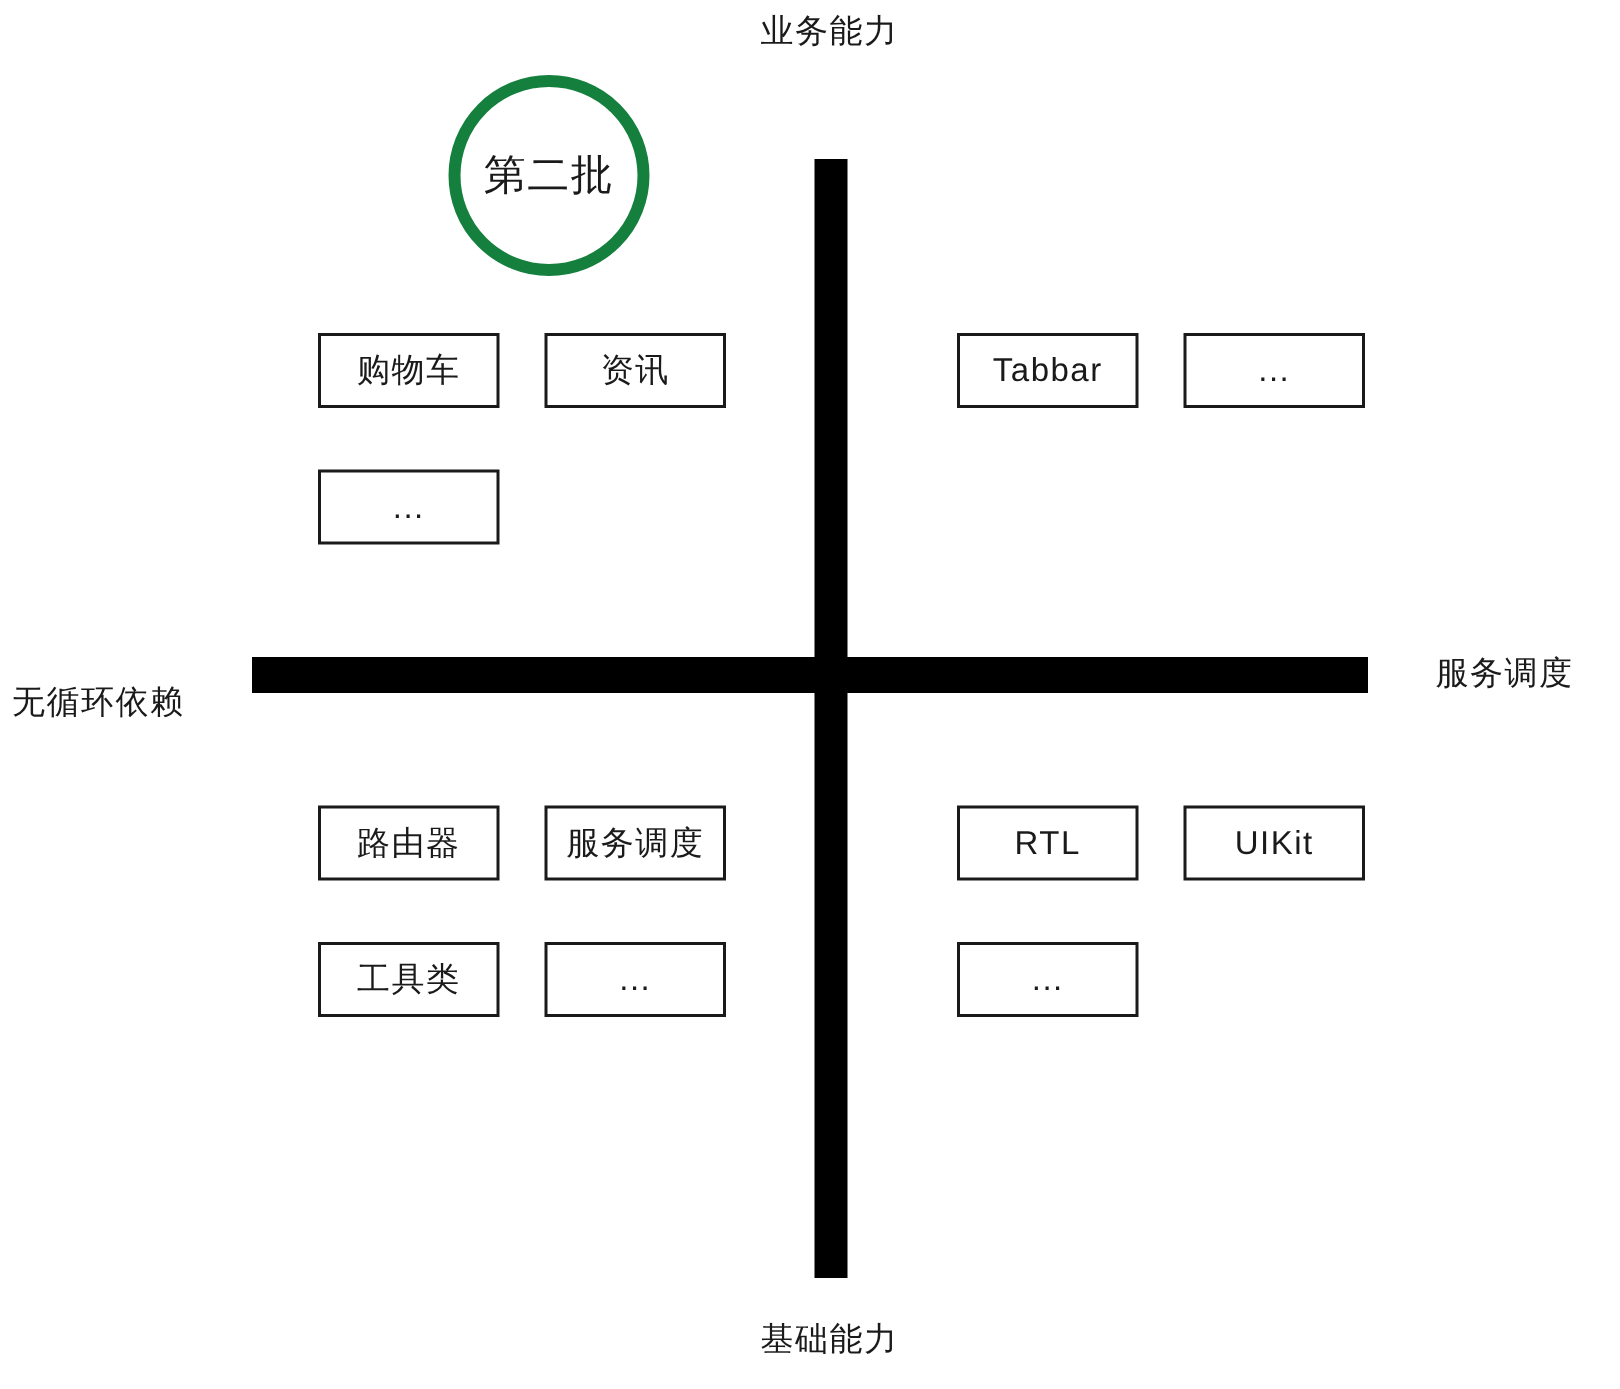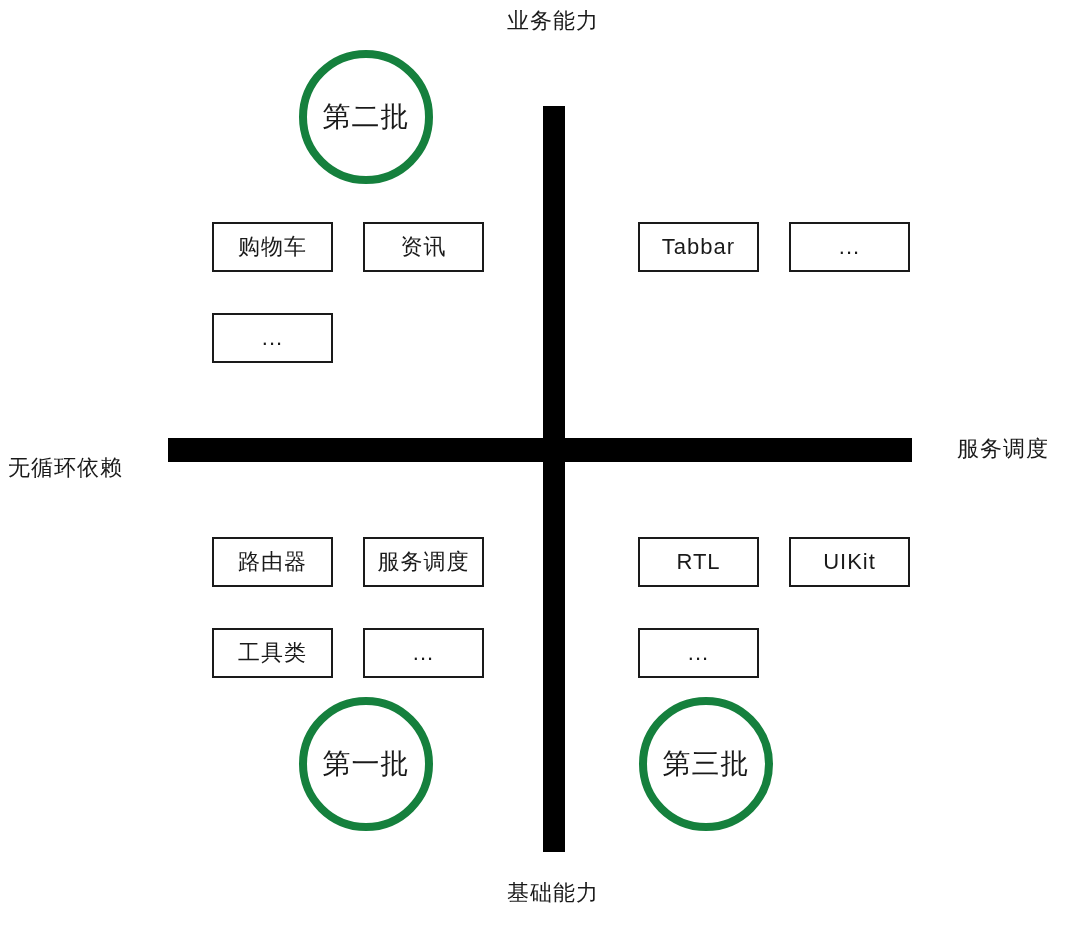--- a/index.html
+++ b/index.html
@@ -89,26 +89,20 @@
   <div class="axis-line horizontal"></div>
 
   <div class="axis-label top">业务能力</div>
   <div class="axis-label bottom">基础能力</div>
   <div class="axis-label left">无循环依赖</div>
   <div class="axis-label right">服务调度</div>
 
   <div class="circle q-top-left">
     <span>第二批</span>
   </div>
-  <div class="circle q-bottom-left">
-    <span>第一批</span>
-  </div>
-  <div class="circle q-bottom-right">
-    <span>第三批</span>
-  </div>
 
   <div class="box-grid tl">
     <div class="box">购物车</div>
     <div class="box">资讯</div>
     <div class="box">...</div>
   </div>
 
   <div class="box-grid tr">
     <div class="box">Tabbar</div>
     <div class="box">...</div>

